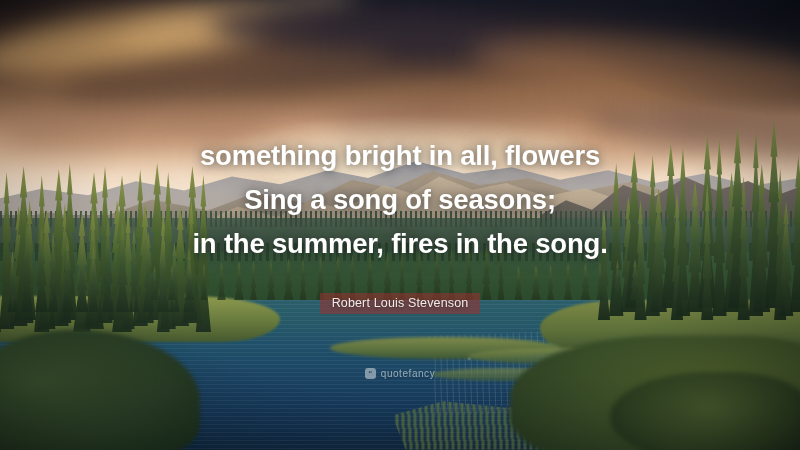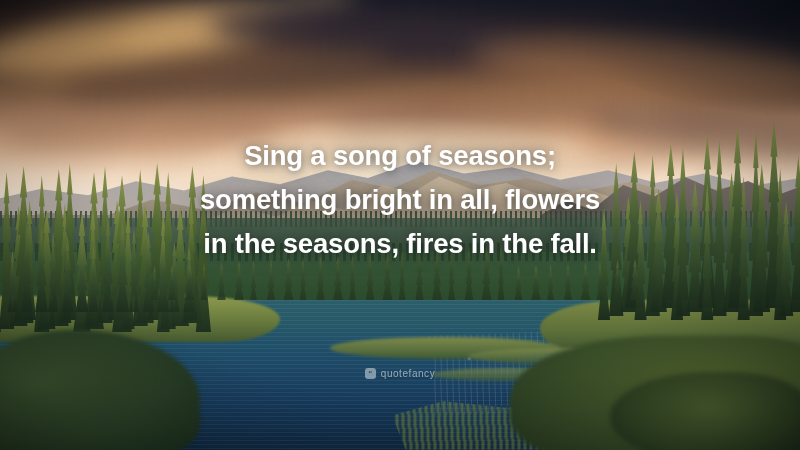--- a/index.html
+++ b/index.html
@@ -378,24 +378,27 @@
 
     <div class="fg-left"></div>
     <div class="reeds"></div>
     <div class="fg-right"></div>
     <div class="fg-right-2"></div>
 
     <div class="vignette"></div>
   </div>
 
   <div class="quote">
+    <span class="quote-line">something bright in all, flowers</span>
     <span class="quote-line">Sing a song of seasons;</span>
-    <span class="quote-line">something bright in all, flowers</span>
-    <span class="quote-line">in the seasons, fires in the fall.</span>
+    <span class="quote-line">in the summer, fires in the song.</span>
   </div>
 
+  <div class="author-wrap">
+    <span class="author">Robert Louis Stevenson</span>
+  </div>
 
   <div class="watermark">
     <span class="wm-badge">“</span>
     <span class="wm-text">quotefancy</span>
   </div>
 
 </div>
 
 </body></html>

